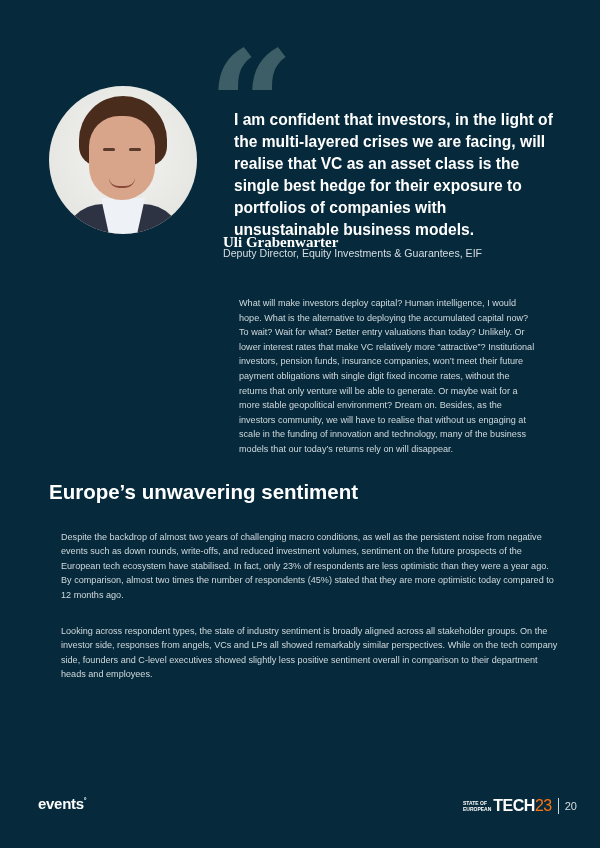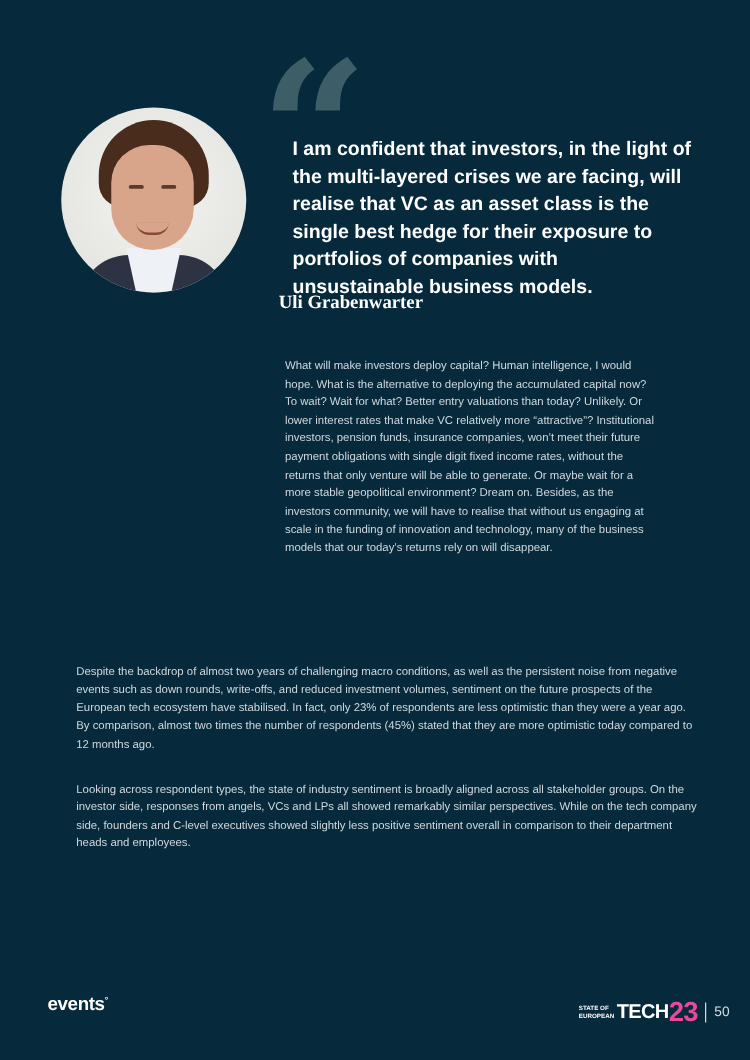--- a/index.html
+++ b/index.html
@@ -55,21 +55,21 @@
     .attr-name {
       position: absolute; left: 223px; top: 234px;
       font-size: 15px; font-weight: bold; color: #ffffff; font-family: Liberation Serif, serif;
     }
     .attr-role {
       position: absolute; left: 223px; top: 247px;
       font-size: 10.6px; color: #d6dde2;
     }
     .quote-body {
       position: absolute; left: 223px; top: 280px; width: 300px;
-      font-size: 9.1px; line-height: 14.6px; color: #d0d8dd; margin: 5px;
+      font-size: 9.1px; line-height: 14.6px; color: #d0d8dd; margin: 16px;
     }
     .section-title {
       position: absolute; left: 49px; top: 480px; margin: 0;
       font-size: 20.5px; font-weight: bold; color: #ffffff;
     }
     .section-p {
       position: absolute; left: 49px; width: 500px; margin: 12px;
       font-size: 9.1px; line-height: 14.4px; color: #d0d8dd;
     }
     .section-p.p1 { top: 518px; }
@@ -81,21 +81,21 @@
     }
     .footer-logo sup { font-size: 7px; }
     .report-brand {
       position: absolute; left: 463px; top: 797px; display: flex; align-items: center;
     }
     .brand-small {
       display: flex; flex-direction: column; font-size: 5px; font-weight: bold;
       line-height: 6px; color: #ffffff; margin-right: 2px;
     }
     .brand-tech { font-size: 16px; font-weight: bold; color: #ffffff; letter-spacing: -0.5px; }
-    .brand-year { font-size: 22px; font-weight: bold; color: #ec4899; letter-spacing: -0.5px; }
+    .brand-year { font-size: 16px; font-weight: normal; color: #f97316; letter-spacing: -0.5px; }
     .brand-divider { width: 1px; height: 16px; background: #cfd8dc; margin: 0 6px 0 6px; }
     .page-number { font-size: 11px; color: #d6dde2; }
   </style>
 </head>
 <body>
 
 <div class="page">
 
   <div class="portrait">
     <div class="suit"></div>
@@ -105,35 +105,37 @@
     <div class="eye l"></div>
     <div class="eye r"></div>
     <div class="smile"></div>
   </div>
 
   <div class="quote-mark">“</div>
 
   <p class="quote-text">I am confident that investors, in the light of the multi-layered crises we are facing, will realise that VC as an asset class is the single best hedge for their exposure to portfolios of companies with unsustainable business models.</p>
 
   <div class="attr-name">Uli Grabenwarter</div>
+  <div class="attr-role">Deputy Director, Equity Investments &amp; Guarantees, EIF</div>
 
   <p class="quote-body">What will make investors deploy capital? Human intelligence, I would hope. What is the alternative to deploying the accumulated capital now? To wait? Wait for what? Better entry valuations than today? Unlikely. Or lower interest rates that make VC relatively more “attrac­tive”? Institutional investors, pension funds, insurance companies, won’t meet their future payment obligations with single digit fixed income rates, without the returns that only venture will be able to generate. Or maybe wait for a more stable geopolitical environment? Dream on. Besides, as the investors community, we will have to real­ise that without us engaging at scale in the funding of innovation and technology, many of the business models that our today’s returns rely on will disappear.</p>
 
+  <h2 class="section-title">Europe’s unwavering sentiment</h2>
 
   <p class="section-p p1">Despite the backdrop of almost two years of challenging macro conditions, as well as the persistent noise from negative events such as down rounds, write-offs, and reduced investment volumes, sentiment on the future prospects of the European tech ecosystem have stabilised. In fact, only 23% of respondents are less optimistic than they were a year ago. By comparison, almost two times the number of respondents (45%) stated that they are more optimistic today compared to 12 months ago.</p>
   <p class="section-p p2">Looking across respondent types, the state of industry sentiment is broadly aligned across all stakeholder groups. On the investor side, responses from angels, VCs and LPs all showed remarkably similar perspectives. While on the tech company side, founders and C-level executives showed slightly less positive sentiment overall in comparison to their department heads and employees.</p>
 
   <div class="footer-logo">
     <span>events</span><sup>°</sup>
   </div>
 
   <div class="report-brand">
     <div class="brand-small">
       <span>STATE OF</span>
       <span>EUROPEAN</span>
     </div>
     <span class="brand-tech">TECH</span>
     <span class="brand-year">23</span>
     <div class="brand-divider"></div>
-    <span class="page-number">50</span>
+    <span class="page-number">20</span>
   </div>
 
 </div>
 
 </body></html>

